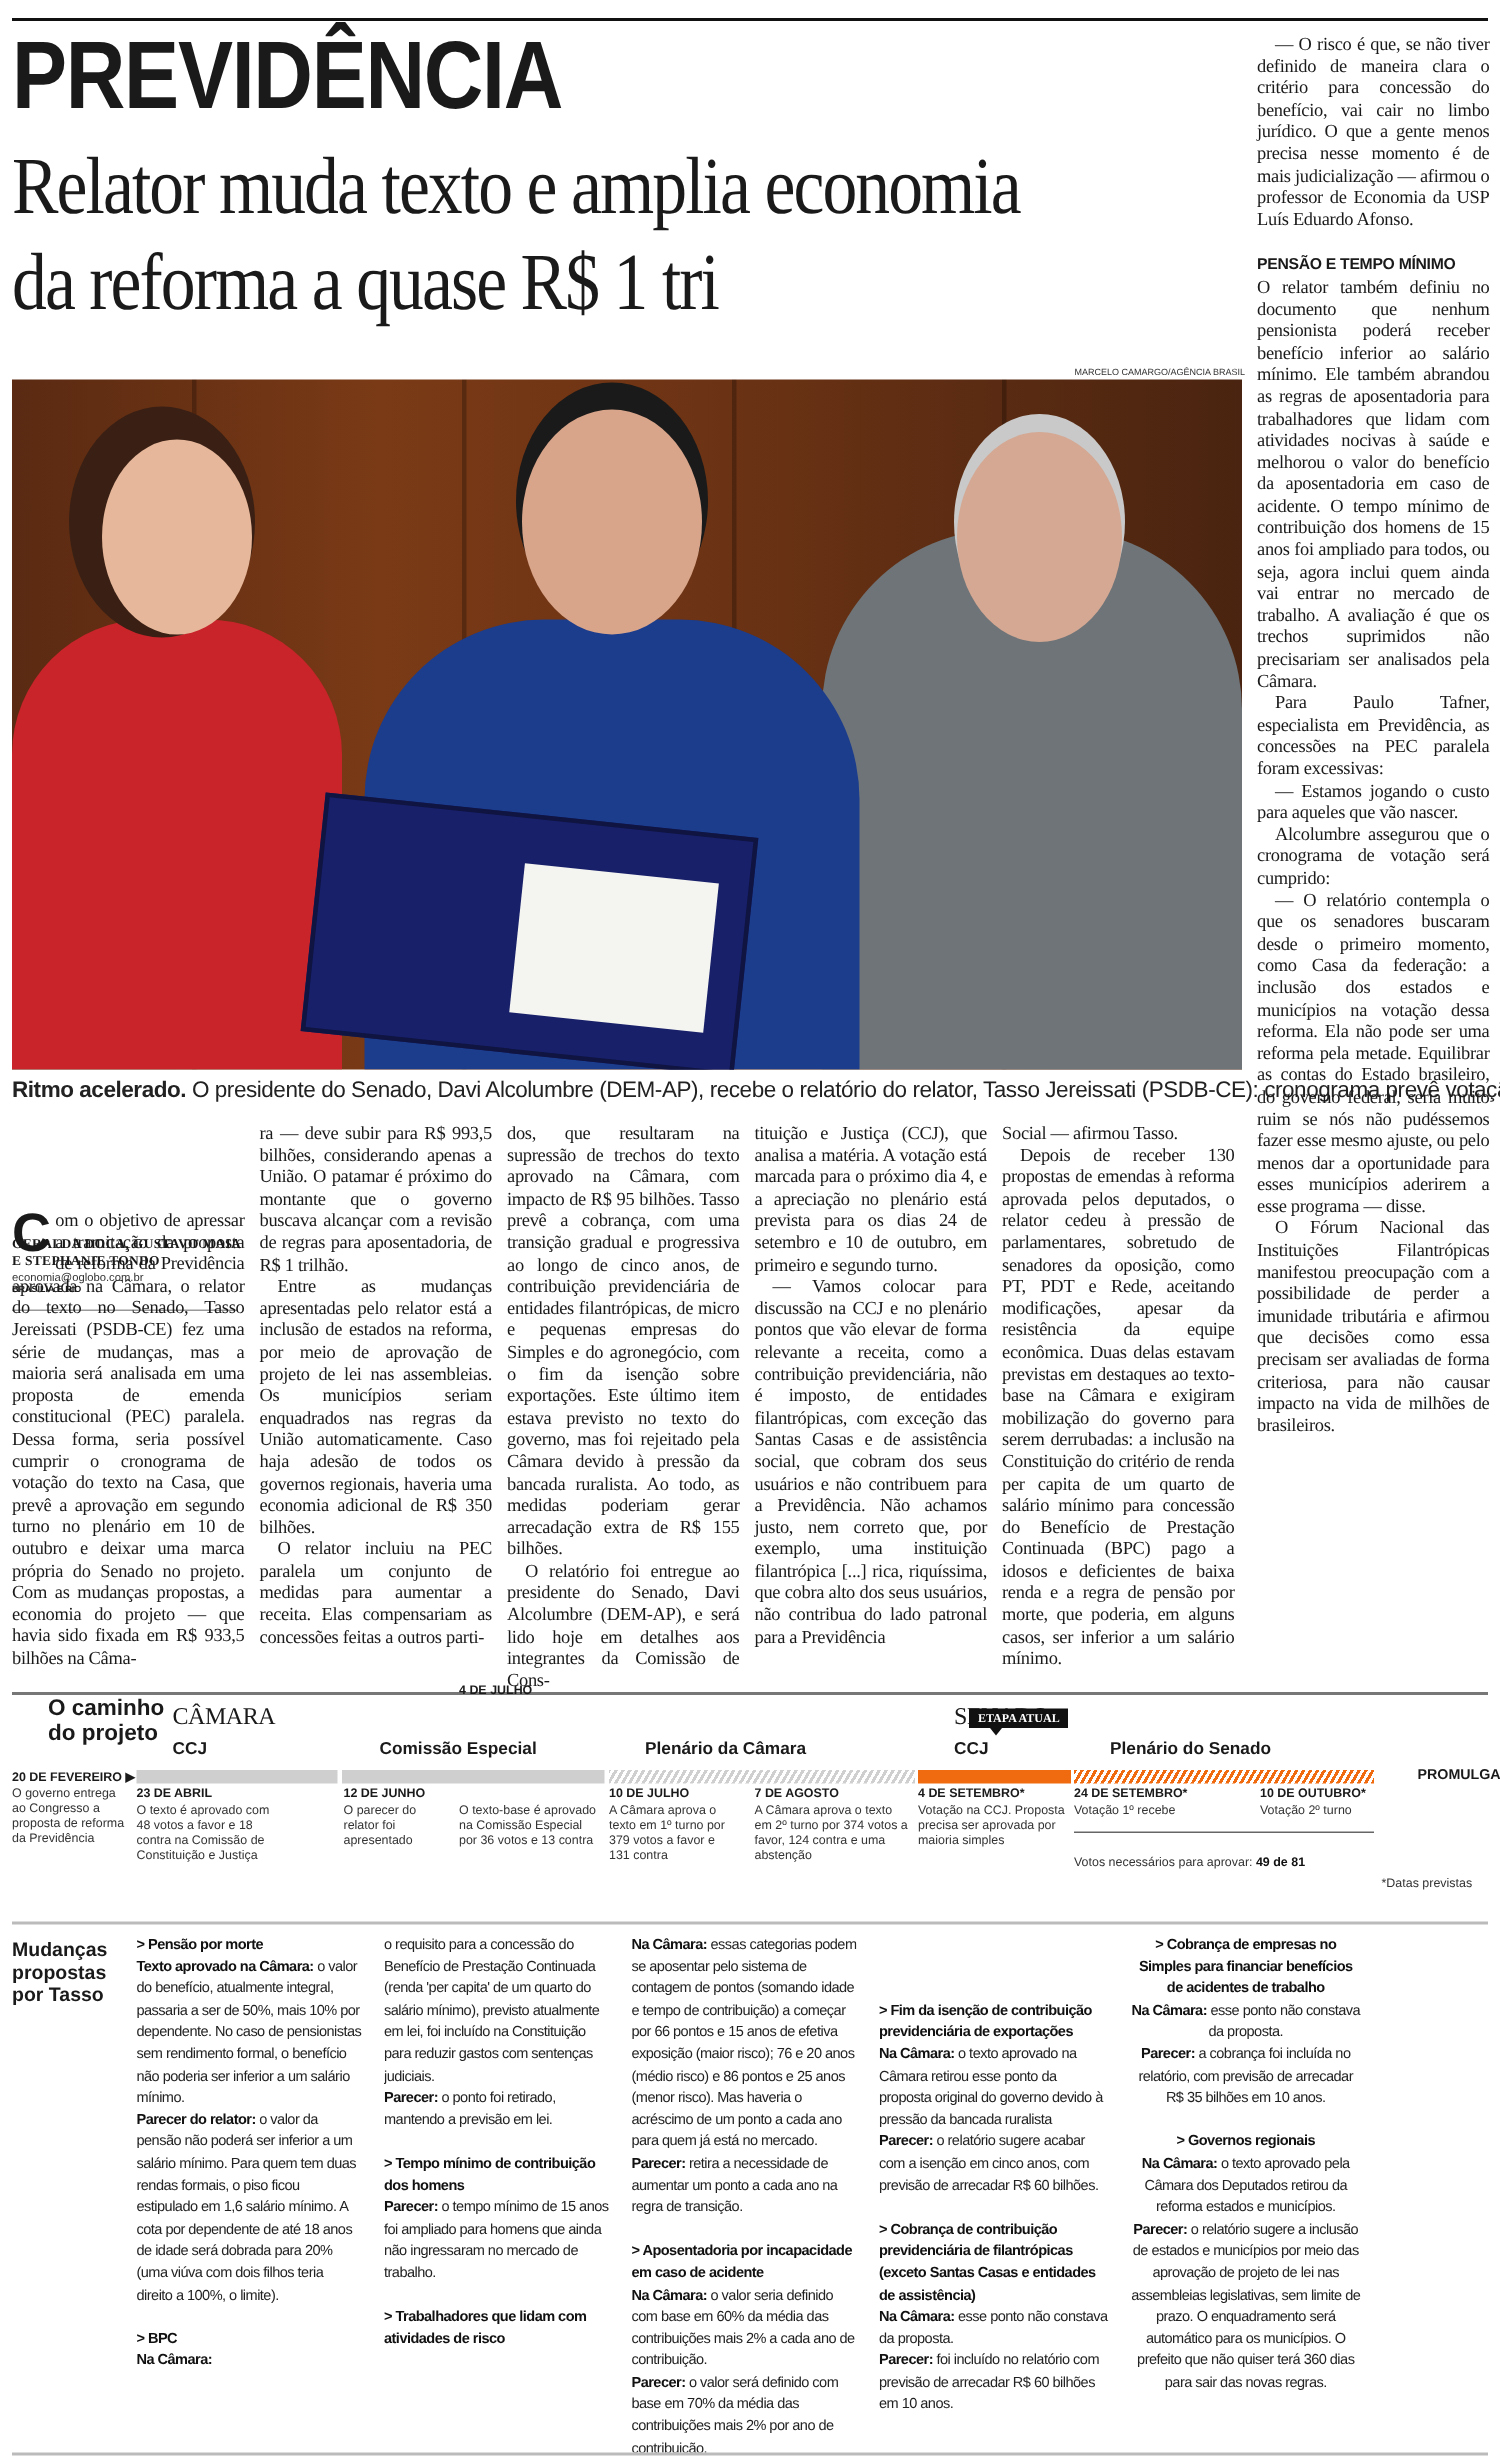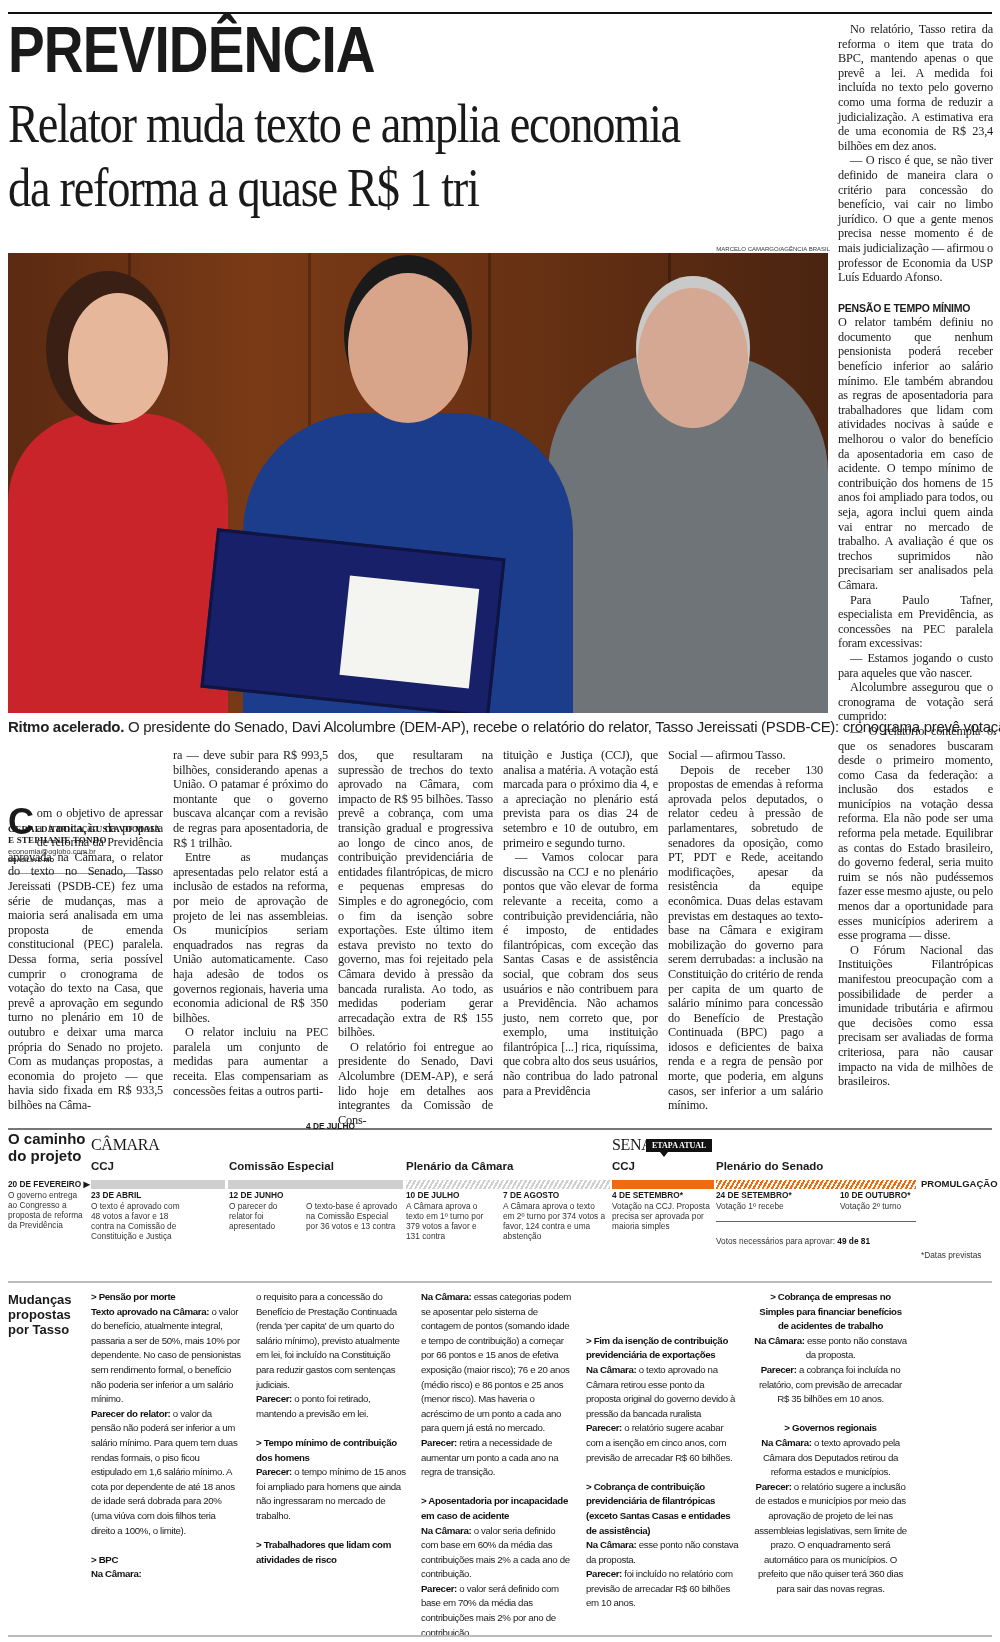--- a/index.html
+++ b/index.html
@@ -29,21 +29,21 @@
   .byline .names { font-family: "Liberation Serif", serif; font-weight: 700; font-size: 9px; letter-spacing: 0.2px; line-height: 11px; }
   .byline .email { font-family: "Liberation Sans", sans-serif; font-size: 7.5px; color: #333; margin-top: 1px; }
   .byline .place { font-family: "Liberation Sans", sans-serif; font-weight: 700; font-size: 6px; margin-top: 1px; }
   .byline hr { border: 0; border-top: 1px solid #999; margin-top: 10px; width: 150px; }
   .dropcap { float: left; font-family: "Liberation Sans", sans-serif; font-weight: 900; font-size: 36px; line-height: 28px; margin: 2px 3px 0 0; }
   .subhead { font-family: "Liberation Sans", sans-serif; font-weight: 900; font-size: 10.5px; letter-spacing: -0.2px; text-indent: 0 !important; margin-top: 2px; }
 
   .hr-gray { position: absolute; left: 8px; right: 8px; border-top: 2px solid #777; }
 
   
-  .tl { position: absolute; font-family: "Liberation Sans", sans-serif; }
+  .tl { position: absolute; font-family: "Liberation Sans", sans-serif; margin-left: 24px; }
   .tl-title { left: 8px; top: 1130px; font-weight: 900; font-size: 15px; line-height: 17px; }
   .tl-house { font-family: "Liberation Serif", serif; font-size: 16px; font-weight: 400; letter-spacing: -0.3px; }
   .tl-stage { font-weight: 700; font-size: 11.5px; }
   .tl-bar { position: absolute; height: 9px; background: #cfcfcf; }
   .tl-bar.hatch { background: repeating-linear-gradient(-60deg, #cfcfcf 0 2px, #fff 2px 4px); }
   .tl-bar.orange { background: #f06a10; }
   .tl-bar.orange-hatch { background: repeating-linear-gradient(-60deg, #f06a10 0 2px, #fff 2px 4px); }
   .tl-date { position: absolute; font-weight: 700; font-size: 8.3px; }
   .tl-desc { position: absolute; font-size: 8.3px; line-height: 10px; color: #333; }
   .badge { position: absolute; left: 646px; top: 1139px; background: #111; color: #fff; font-weight: 700; font-size: 8px; padding: 2px 6px; }
@@ -102,21 +102,20 @@
 </div>
 <div class="col" style="left:503px; top:748px; width:155px;">
   <p class="noind">tituição e Justiça (CCJ), que analisa a matéria. A votação está marcada para o próximo dia 4, e a apreciação no plenário está prevista para os dias 24 de setembro e 10 de outubro, em primeiro e segundo turno.</p>
   <p>— Vamos colocar para discussão na CCJ e no plenário pontos que vão elevar de forma relevante a receita, como a contribuição previdenciária, não é imposto, de entidades filantrópicas, com exceção das Santas Casas e de assistência social, que cobram dos seus usuários e não contribuem para a Previdência. Não achamos justo, nem correto que, por exemplo, uma instituição filantrópica [...] rica, riquíssima, que cobra alto dos seus usuários, não contribua do lado patronal para a Previdência</p>
 </div>
 <div class="col" style="left:668px; top:748px; width:155px;">
   <p class="noind">Social — afirmou Tasso.</p>
   <p>Depois de receber 130 propostas de emendas à reforma aprovada pelos deputados, o relator cedeu à pressão de parlamentares, sobretudo de senadores da oposição, como PT, PDT e Rede, aceitando modificações, apesar da resistência da equipe econômica. Duas delas estavam previstas em destaques ao texto-base na Câmara e exigiram mobilização do governo para serem derrubadas: a inclusão na Constituição do critério de renda per capita de um quarto de salário mínimo para concessão do Benefício de Prestação Continuada (BPC) pago a idosos e deficientes de baixa renda e a regra de pensão por morte, que poderia, em alguns casos, ser inferior a um salário mínimo.</p>
 </div>
 <div class="col" style="left:838px; top:22px; width:155px;">
-  <p>No relatório, Tasso retira da reforma o item que trata do BPC, mantendo apenas o que prevê a lei. A medida foi incluída no texto pelo governo como uma forma de reduzir a judicialização. A estimativa era de uma economia de R$ 23,4 bilhões em dez anos.</p>
   <p>— O risco é que, se não tiver definido de maneira clara o critério para concessão do benefício, vai cair no limbo jurídico. O que a gente menos precisa nesse momento é de mais judicialização — afirmou o professor de Economia da USP Luís Eduardo Afonso.</p>
   <p class="subhead" style="margin-top:16px">PENSÃO E TEMPO MÍNIMO</p>
   <p class="noind">O relator também definiu no documento que nenhum pensionista poderá receber benefício inferior ao salário mínimo. Ele também abrandou as regras de aposentadoria para trabalhadores que lidam com atividades nocivas à saúde e melhorou o valor do benefício da aposentadoria em caso de acidente. O tempo mínimo de contribuição dos homens de 15 anos foi ampliado para todos, ou seja, agora inclui quem ainda vai entrar no mercado de trabalho. A avaliação é que os trechos suprimidos não precisariam ser analisados pela Câmara.</p>
   <p>Para Paulo Tafner, especialista em Previdência, as concessões na PEC paralela foram excessivas:</p>
   <p>— Estamos jogando o custo para aqueles que vão nascer.</p>
   <p>Alcolumbre assegurou que o cronograma de votação será cumprido:</p>
   <p>— O relatório contempla o que os senadores buscaram desde o primeiro momento, como Casa da federação: a inclusão dos estados e municípios na votação dessa reforma. Ela não pode ser uma reforma pela metade. Equilibrar as contas do Estado brasileiro, do governo federal, seria muito ruim se nós não pudéssemos fazer esse mesmo ajuste, ou pelo menos dar a oportunidade para esses municípios aderirem a esse programa — disse.</p>
   <p>O Fórum Nacional das Instituições Filantrópicas manifestou preocupação com a possibilidade de perder a imunidade tributária e afirmou que decisões como essa precisam ser avaliadas de forma criteriosa, para não causar impacto na vida de milhões de brasileiros.</p>
 </div>
 

